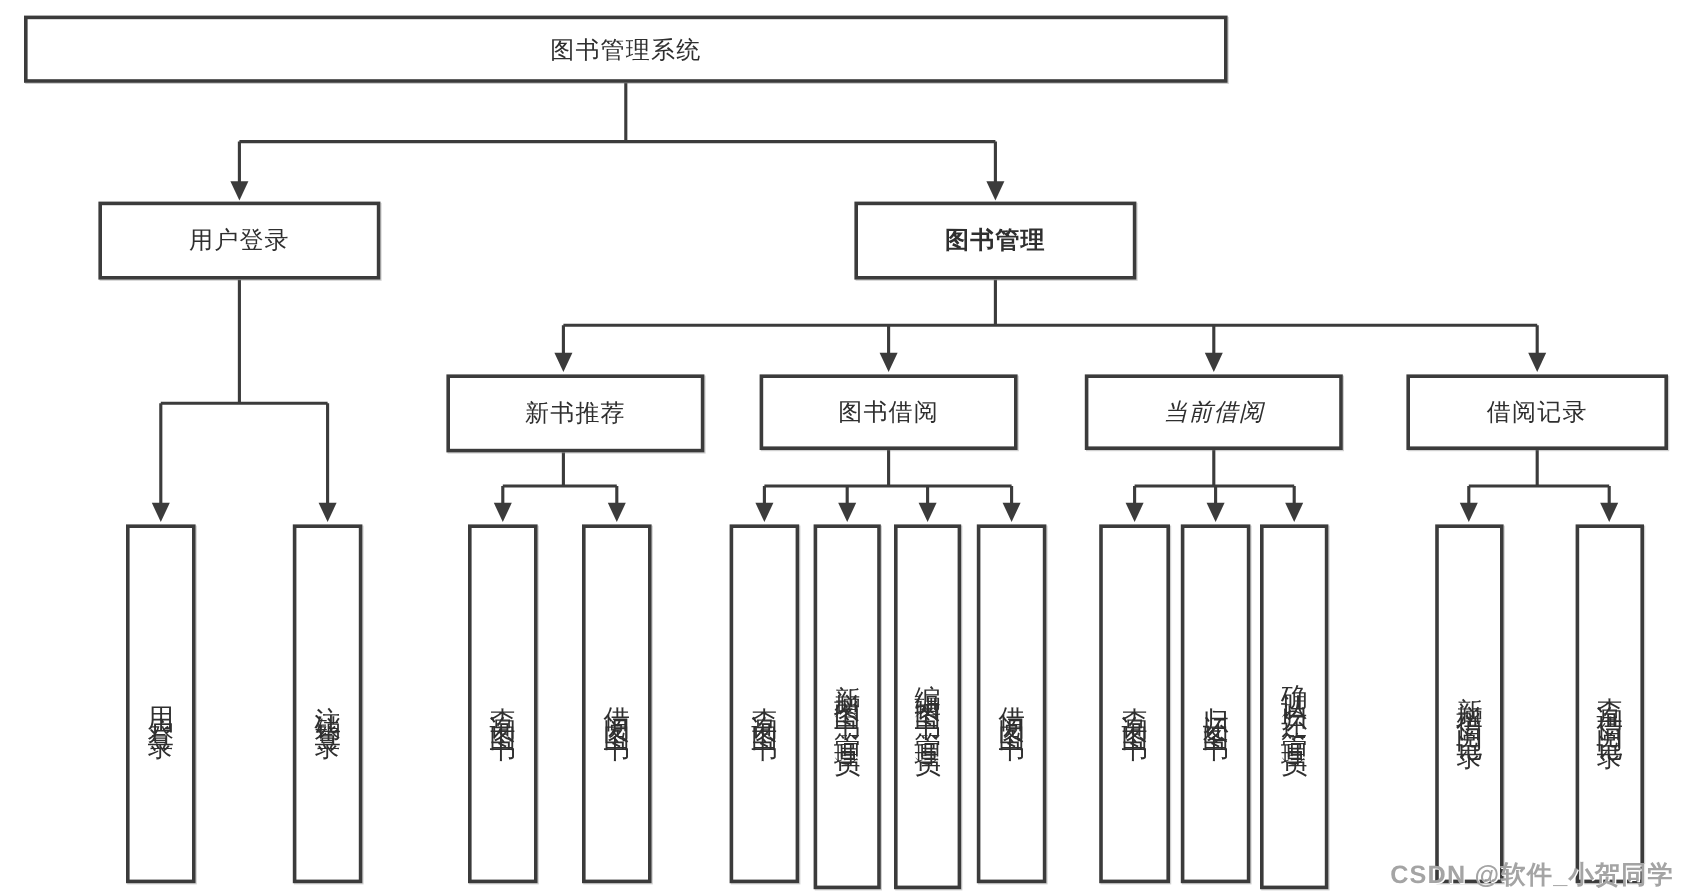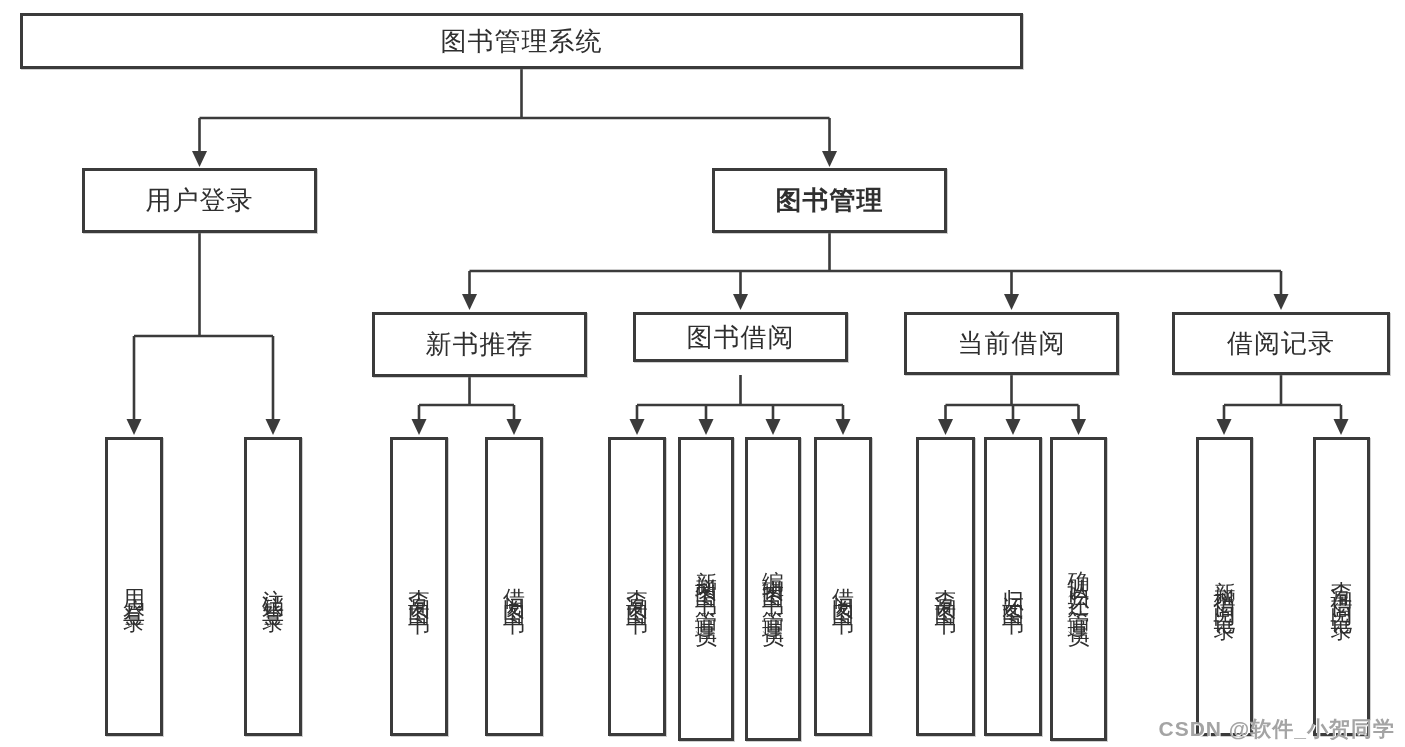--- a/index.html
+++ b/index.html
@@ -18,21 +18,21 @@
     left: 0; top: 0;
     width: 1405px; height: 747px;
   }
   .node {
     position: absolute;
     background: #ffffff;
     border: 3px solid #3b3b3b;
     display: flex;
     align-items: center;
     justify-content: center;
-    font-size: 26px;
+    font-size: 20px;
     letter-spacing: 1px;
     box-shadow: 1px 1px 0 rgba(120,120,120,0.35);
   }
   .v-node {
     position: absolute;
     background: #ffffff;
     border: 3px solid #3b3b3b;
     display: flex;
     align-items: center;
     justify-content: center;
@@ -100,22 +100,22 @@
       <polygon points="1333.5,419 1348.5,419 1341,435"></polygon>
     </g>
   </svg>
 
   <div class="node" style="left:20px; top:13px; width:1003px; height:56px;">图书管理系统</div>
 
   <div class="node" style="left:82px; top:168px; width:235px; height:65px;">用户登录</div>
   <div class="node" style="left:712px; top:168px; width:235px; height:65px;font-weight:bold;">图书管理</div>
 
   <div class="node" style="left:372px; top:312px; width:215px; height:65px;">新书推荐</div>
-  <div class="node" style="left:633px; top:312px; width:215px; height:50px;">图书借阅</div>
-  <div class="node" style="left:904px; top:312px; width:215px; height:63px;">当前借阅</div>
+  <div class="node" style="left:633px; top:312px; width:215px; height:63px;">图书借阅</div>
+  <div class="node" style="left:904px; top:312px; width:215px; height:63px;font-style:italic;">当前借阅</div>
   <div class="node" style="left:1172px; top:312px; width:218px; height:63px;">借阅记录</div>
 
   <div class="v-node" style="left:105px; top:437px; width:58px; height:299px;">
     <span class="v-label">用户登录</span>
   </div>
   <div class="v-node" style="left:244px; top:437px; width:58px; height:299px;">
     <span class="v-label">注销登录</span>
   </div>
 
   <div class="v-node" style="left:390px; top:437px; width:58px; height:299px;">

